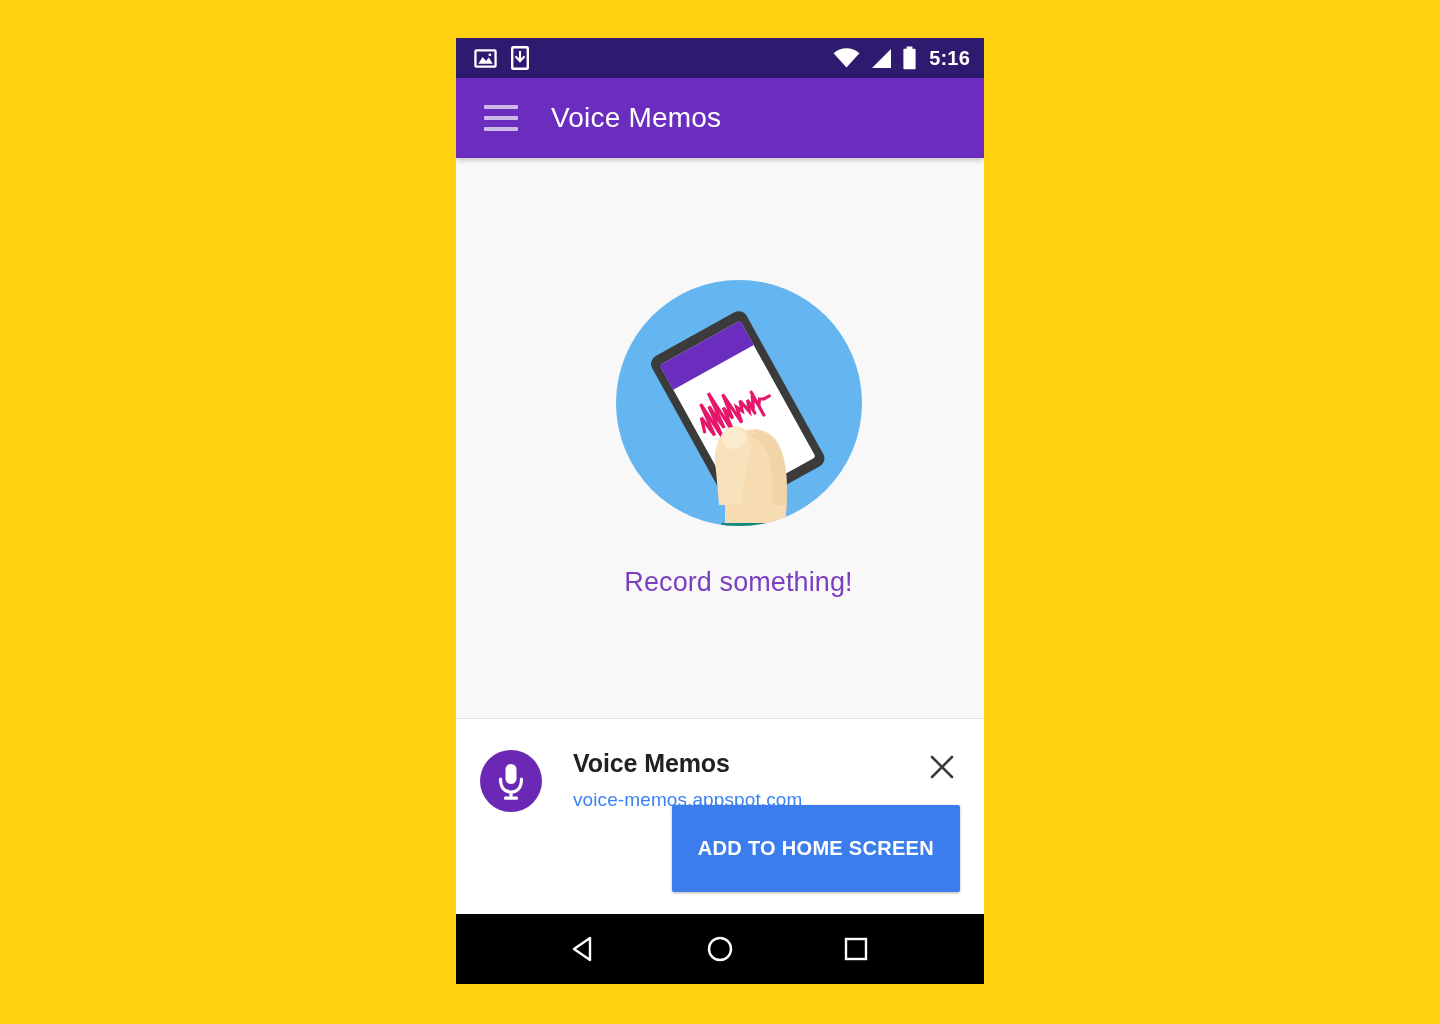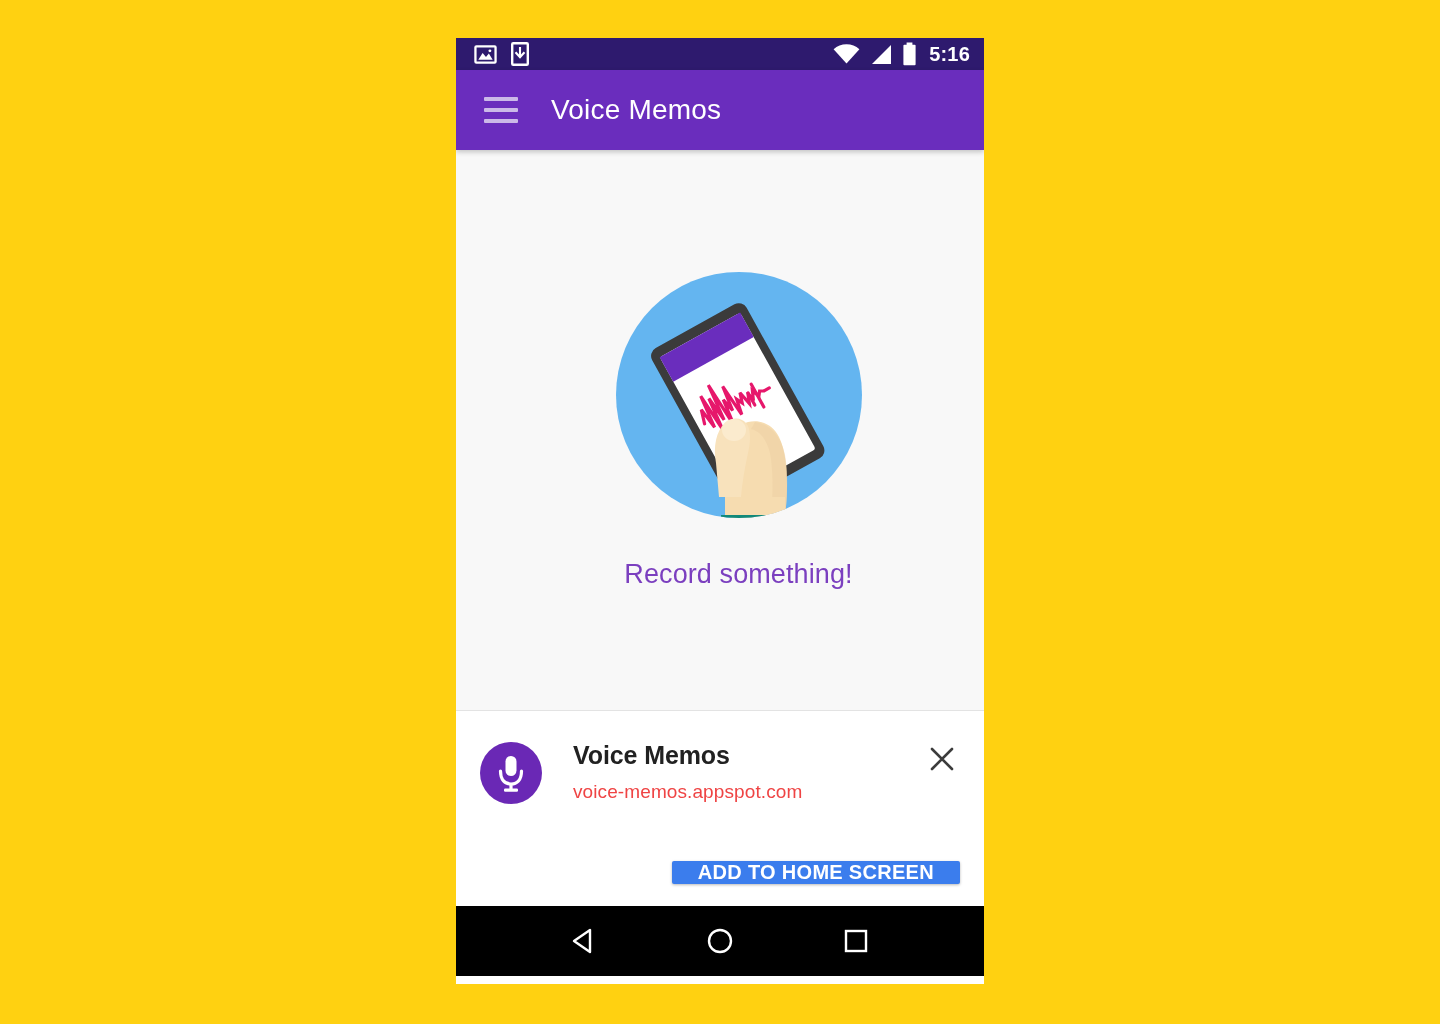--- a/index.html
+++ b/index.html
@@ -24,21 +24,21 @@
     top: 38px;
     width: 528px;
     height: 946px;
     background: #ffffff;
     overflow: hidden;
   }
 
   
   #status-bar {
     position: relative;
-    height: 32px;
+    height: 40px;
     background: #2E1A6E;
     display: flex;
     align-items: center;
     padding: 0 14px 0 18px;
   }
   #status-left {
     display: flex;
     align-items: center;
     gap: 14px;
   }
@@ -147,21 +147,21 @@
   }
   #banner-app-name {
     font-size: 25px;
     font-weight: bold;
     color: #212121;
     line-height: 1.25;
     letter-spacing: -.1px;
   }
   #banner-origin {
     font-size: 19px;
-    color: #ef4444;
+    color: #3b82f6;
     margin-top: 10px;
     letter-spacing: .1px;
   }
   #banner-close {
     width: 36px;
     height: 36px;
     flex: 0 0 auto;
     cursor: pointer;
     display: flex;
     align-items: center;
@@ -174,21 +174,21 @@
     bottom: 22px;
   }
   #install-button {
     background: #3B7DED;
     color: #ffffff;
     border: none;
     font-family: "Liberation Sans", sans-serif;
     font-size: 20px;
     font-weight: bold;
     letter-spacing: .3px;
-    padding: 0 26px;
+    padding: 32px 26px;
     border-radius: 2px;
     cursor: pointer;
     box-shadow: 0 1px 3px rgba(0,0,0,0.28);
   }
 
   
   #nav-bar {
     height: 70px;
     background: #000000;
     display: flex;

